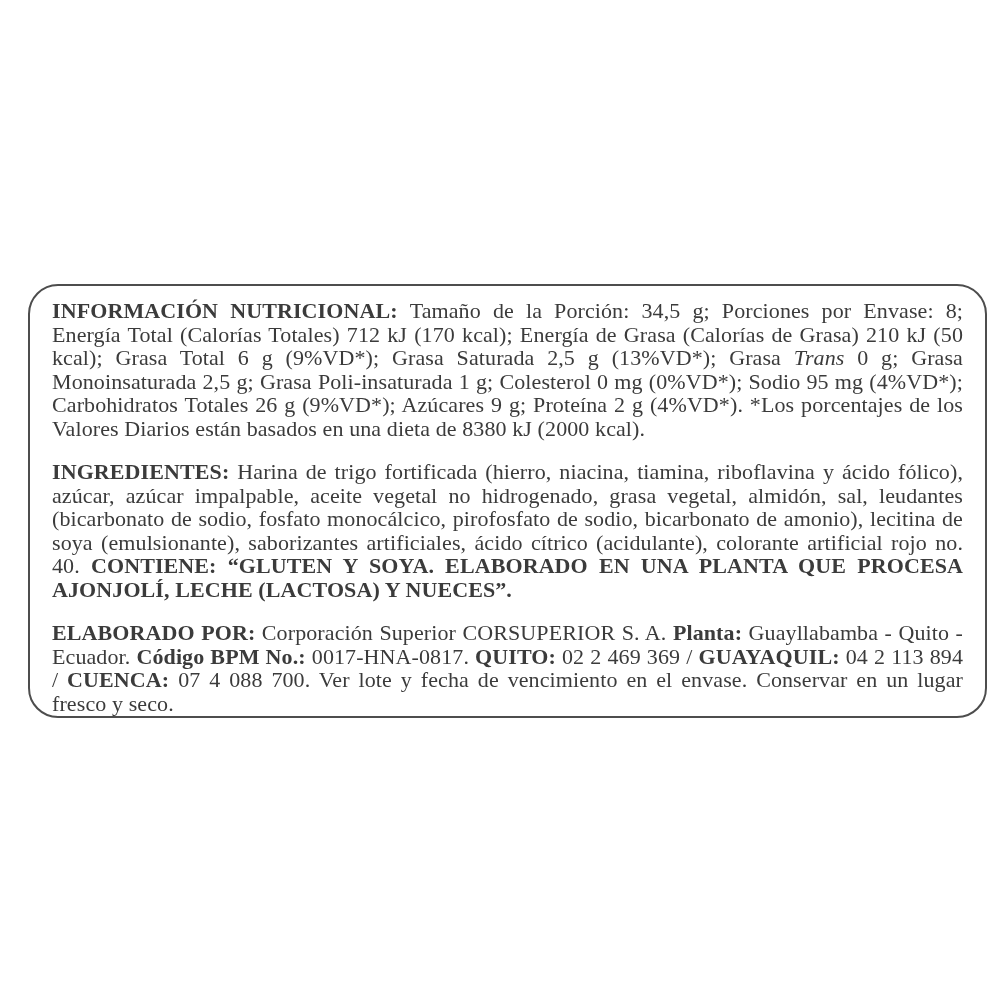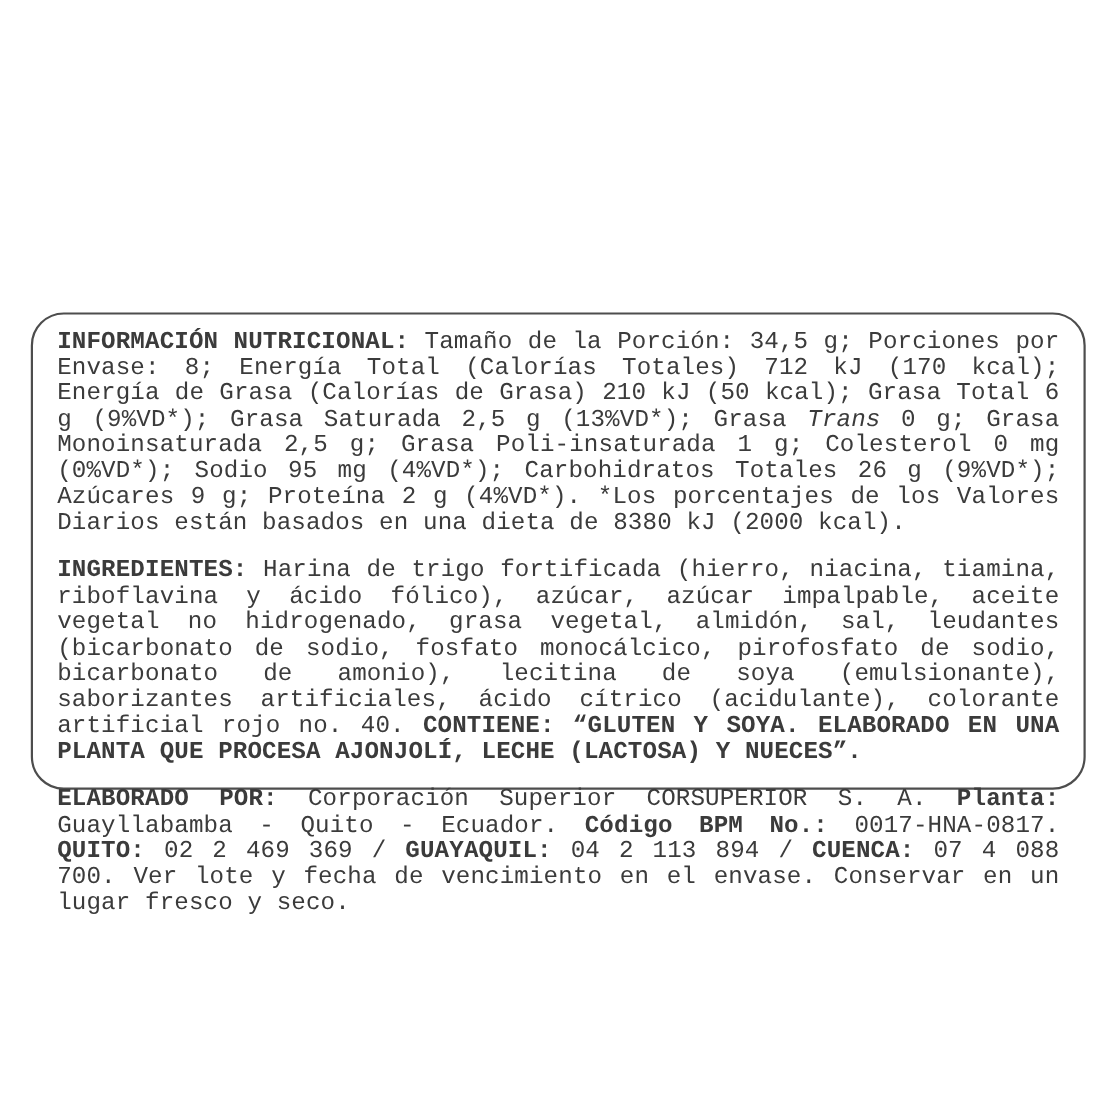--- a/index.html
+++ b/index.html
@@ -8,21 +8,21 @@
     background: #ffffff;
     width: 1000px;
     height: 1000px;
     overflow: hidden;
   }
   .canvas {
     position: relative;
     width: 1000px;
     height: 1000px;
     background: #ffffff;
-    font-family: Liberation Mono, monospace;
+    font-family: Liberation Serif, serif;
   }
   .label-box {
     position: absolute;
     left: 28px;
     top: 284px;
     width: 959px;
     height: 434px;
     box-sizing: border-box;
     border: 2px solid #4d4d4d;
     border-radius: 30px;

